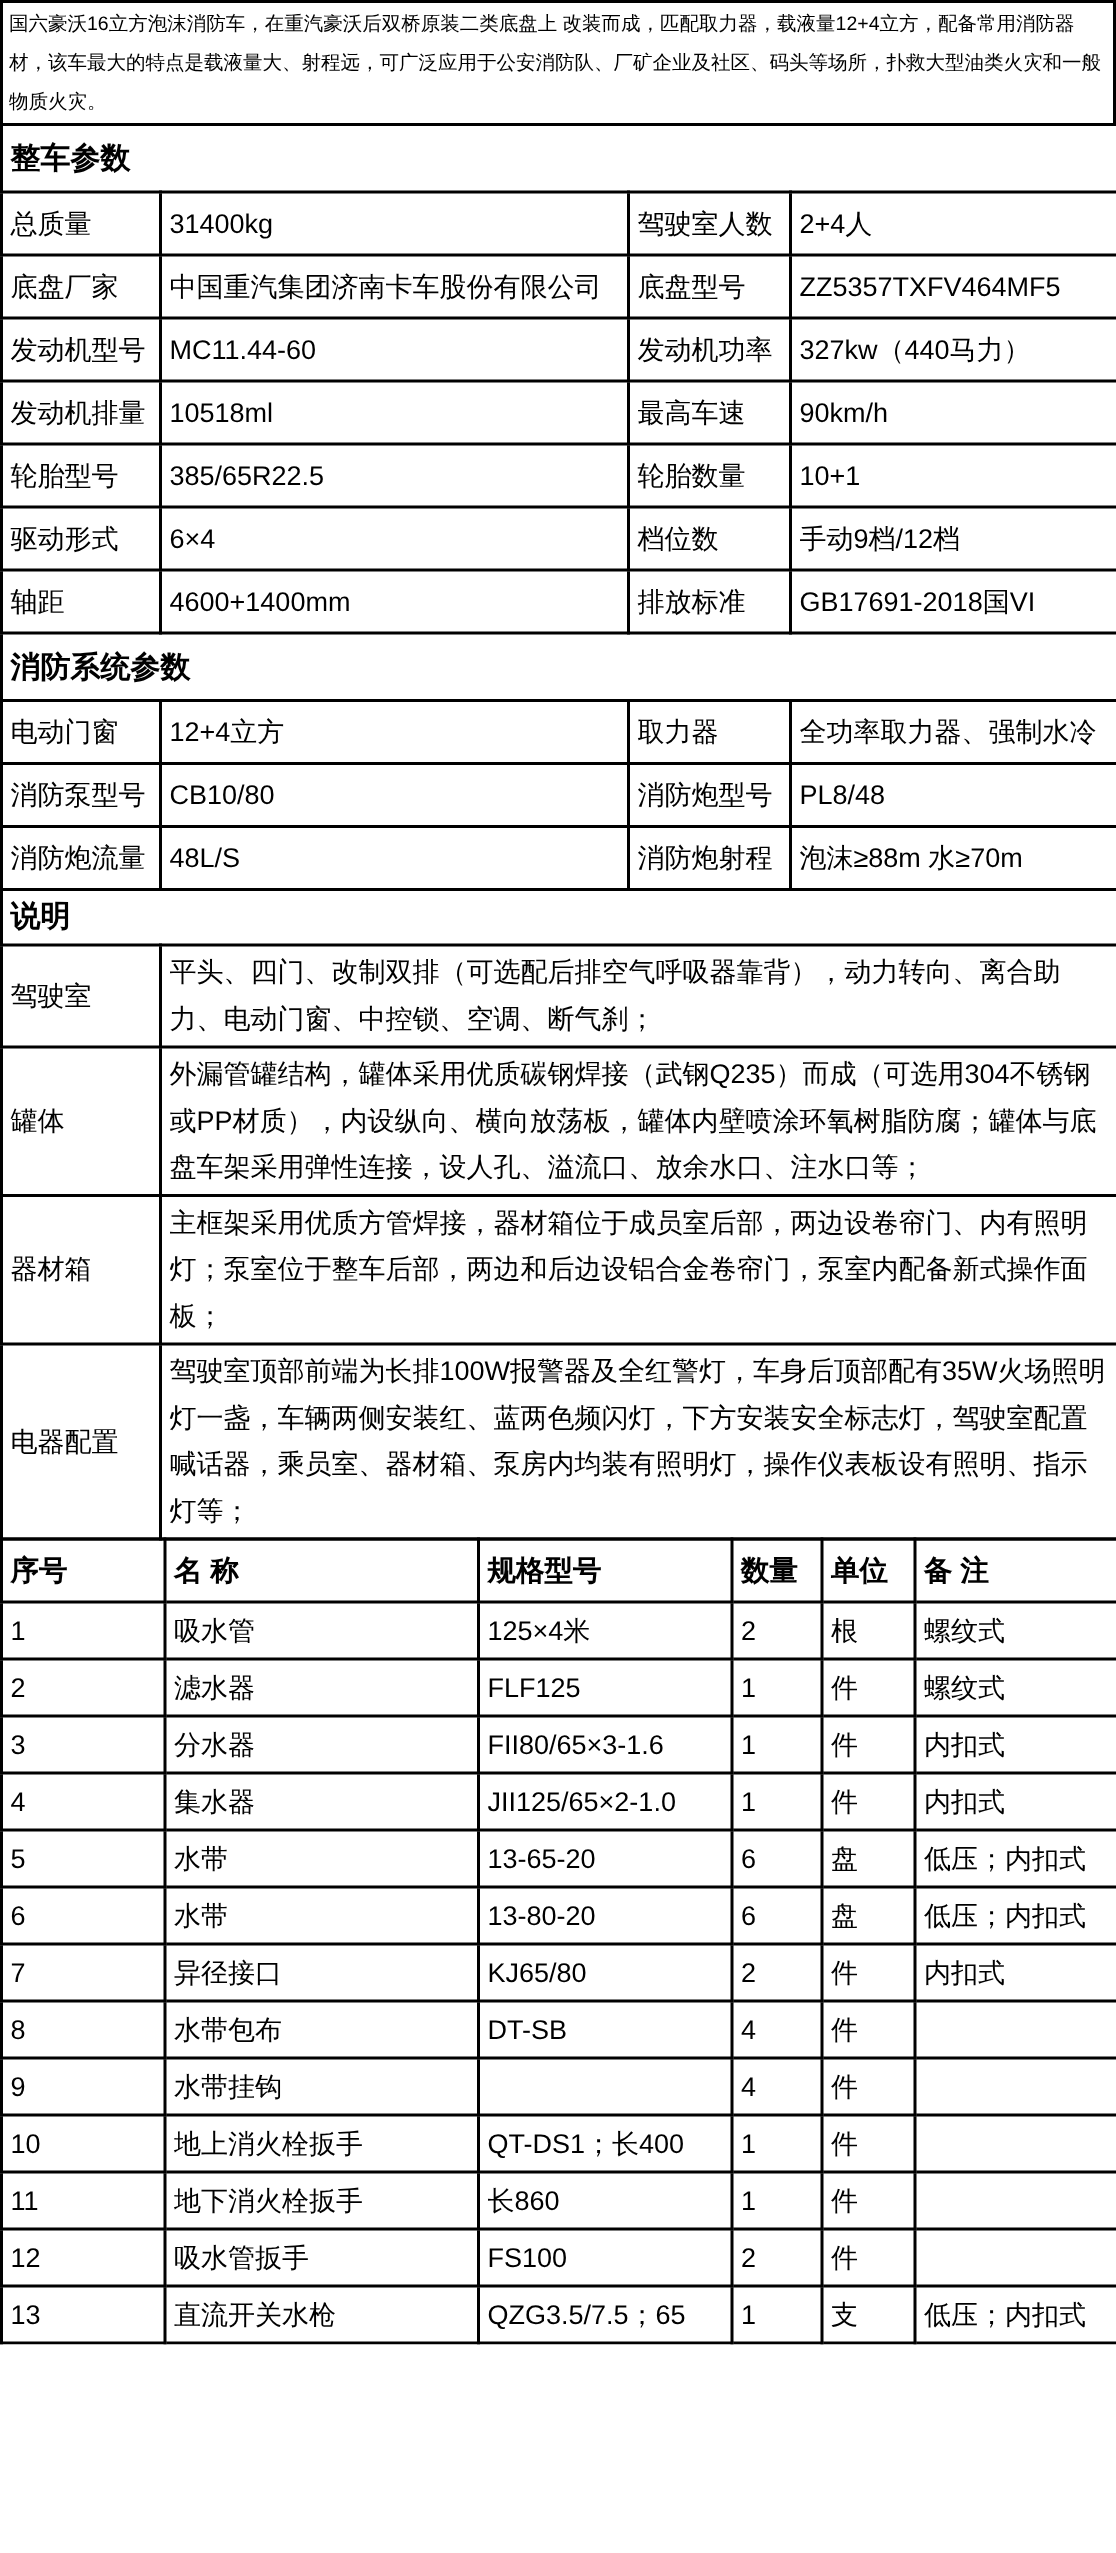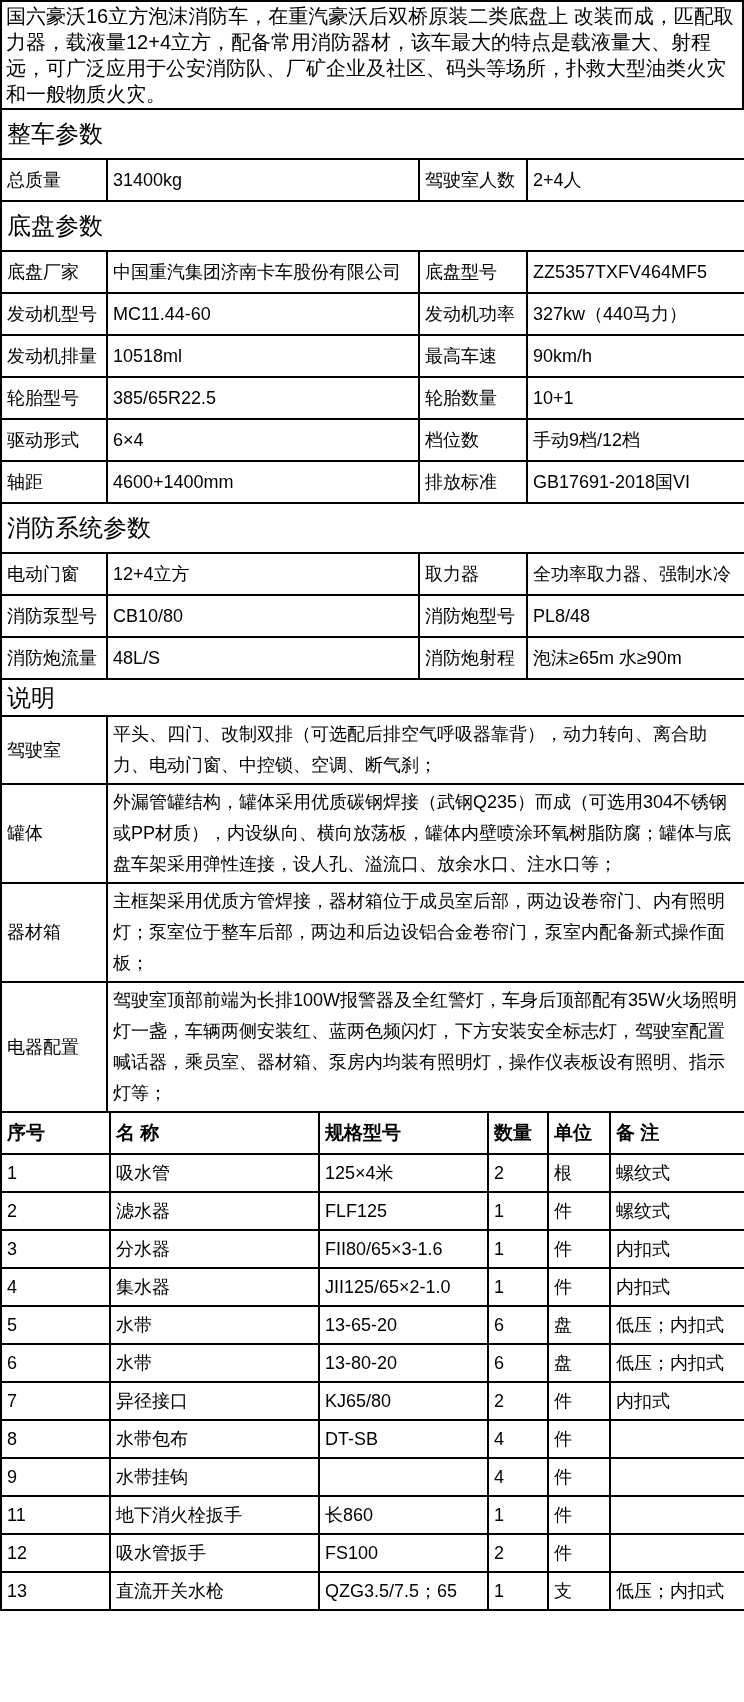--- a/index.html
+++ b/index.html
@@ -5,21 +5,21 @@
   html,body{margin:0;padding:0;background:#fff;}
   .doc{
     width:744px;
     font-family:"Liberation Sans",sans-serif;
     color:#000;
     background:#fff;
     box-sizing:border-box;
   }
   .intro{
     border:2px solid #000;
-    font-size:20px;
+    font-size:13px;
     line-height:26px;
     padding:1px 4px;
     font-weight:500;
     box-sizing:border-box;
   }
   table{
     width:744px;
     border-collapse:collapse;
     table-layout:fixed;
     margin-top:-2px;
@@ -27,22 +27,22 @@
   }
   td{
     border:2px solid #000;
     font-size:18px;
     padding:6px 5px;
     vertical-align:middle;
     overflow:hidden;
     word-break:break-all;
   }
   td.sec-title{
-    font-weight:normal;
-    font-size:24px;
+    font-weight:bold;
+    font-size:20px;
     padding:4px 5px;
   }
   .spec td{padding:8px 5px;}
   .notes td{line-height:31px;padding:2px 5px;margin-left:47px;}
   .notes td.note-label{vertical-align:middle;}
   .equip td{padding:6px 5px;}
   .equip .hdr td{font-weight:bold;font-size:19px;padding:7px 5px;margin-top:14px;}
 </style>
 </head>
 <body>
@@ -64,23 +64,20 @@
         </tr>
       <tr>
         <td>总质量</td>
         <td>31400kg</td>
         <td>驾驶室人数</td>
         <td>2+4人</td>
       </tr>
     </tbody>
     <tbody>
       <tr>
-          <td class="sec-title" colspan="4">底盘参数</td>
-        </tr>
-      <tr>
         <td>底盘厂家</td>
         <td>中国重汽集团济南卡车股份有限公司</td>
         <td>底盘型号</td>
         <td>ZZ5357TXFV464MF5</td>
       </tr>
       <tr>
         <td>发动机型号</td>
         <td>MC11.44-60</td>
         <td>发动机功率</td>
         <td>327kw（440马力）</td>
@@ -123,21 +120,21 @@
       <tr>
         <td>消防泵型号</td>
         <td>CB10/80</td>
         <td>消防炮型号</td>
         <td>PL8/48</td>
       </tr>
       <tr>
         <td>消防炮流量</td>
         <td>48L/S</td>
         <td>消防炮射程</td>
-        <td>泡沫≥65m  水≥90m</td>
+        <td>泡沫≥88m  水≥70m</td>
       </tr>
     </tbody>
   </table>
 
   <table class="notes">
     <colgroup>
         <col style="width:106px">
         <col style="width:638px">
       </colgroup>
     <tbody>
@@ -247,20 +244,28 @@
       </tr>
       <tr>
         <td>9</td>
         <td>水带挂钩</td>
         <td></td>
         <td>4</td>
         <td>件</td>
         <td></td>
       </tr>
       <tr>
+        <td>10</td>
+        <td>地上消火栓扳手</td>
+        <td>QT-DS1；长400</td>
+        <td>1</td>
+        <td>件</td>
+        <td></td>
+      </tr>
+      <tr>
         <td>11</td>
         <td>地下消火栓扳手</td>
         <td>长860</td>
         <td>1</td>
         <td>件</td>
         <td></td>
       </tr>
       <tr>
         <td>12</td>
         <td>吸水管扳手</td>

